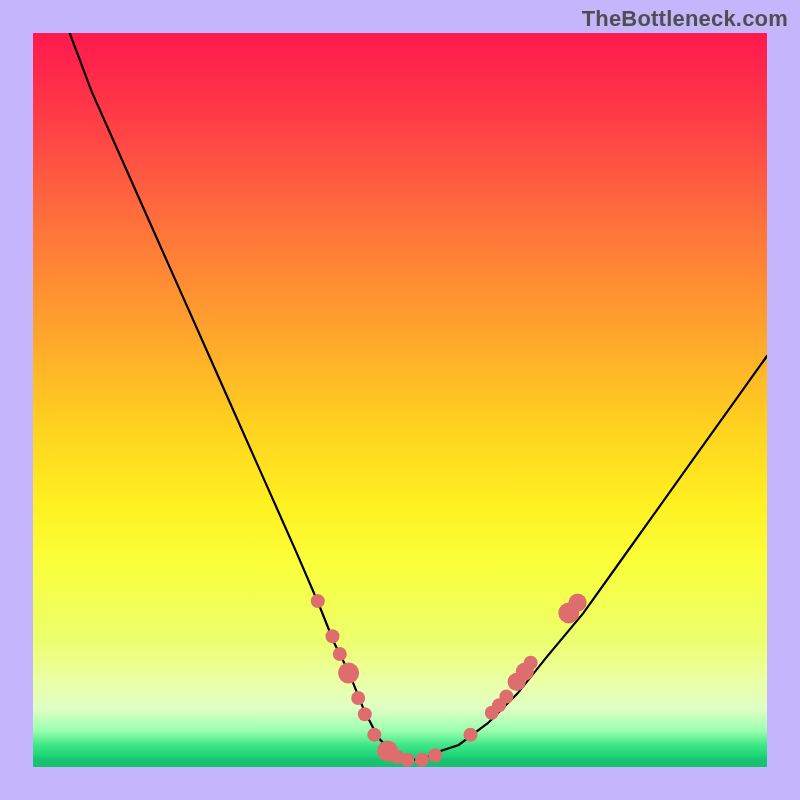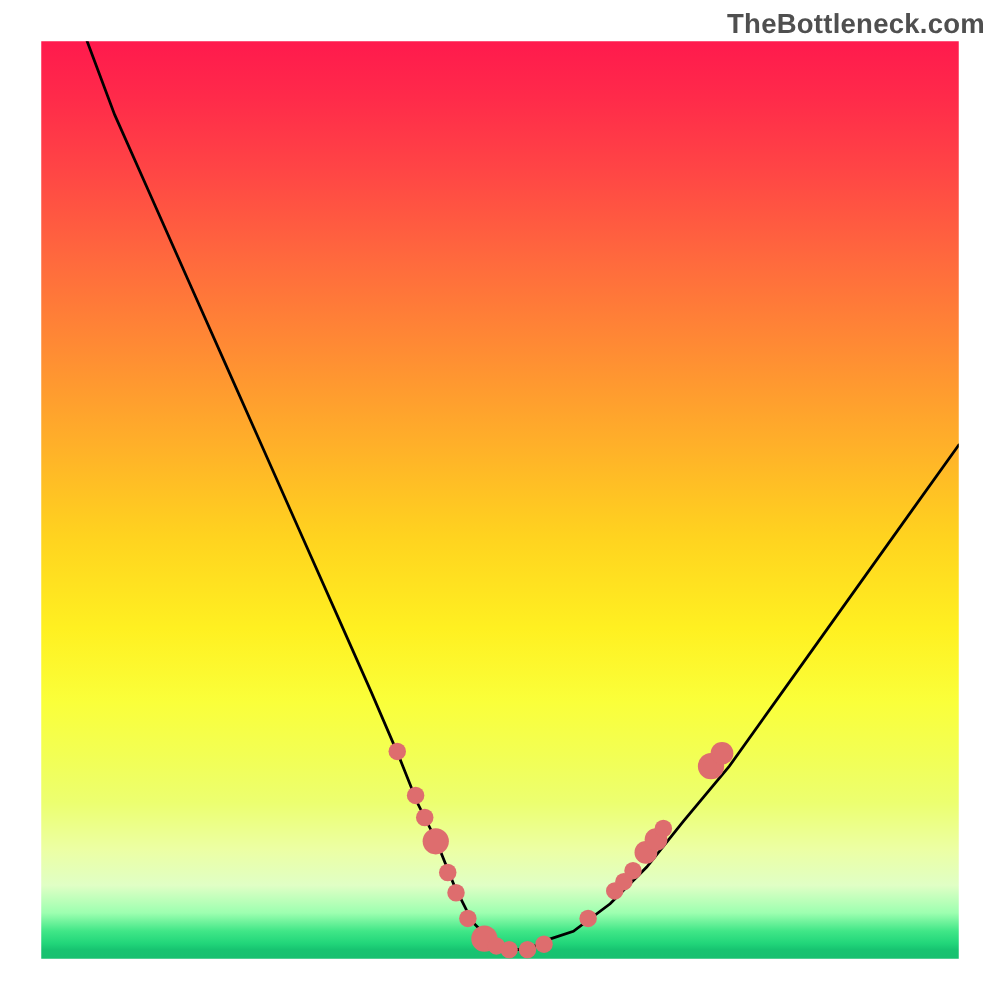--- a/index.html
+++ b/index.html
@@ -7,21 +7,21 @@
     padding: 0;
     width: 800px;
     height: 800px;
     background: #000;
     overflow: hidden;
   }
   .stage {
     position: relative;
     width: 800px;
     height: 800px;
-    background: #ffffff;
+    background: #c4b5fd;
   }
   .plot-area {
     position: absolute;
     left: 33px;
     top: 33px;
     width: 734px;
     height: 734px;
     background: linear-gradient(
       to bottom,
       #ff1a4d 0%,

